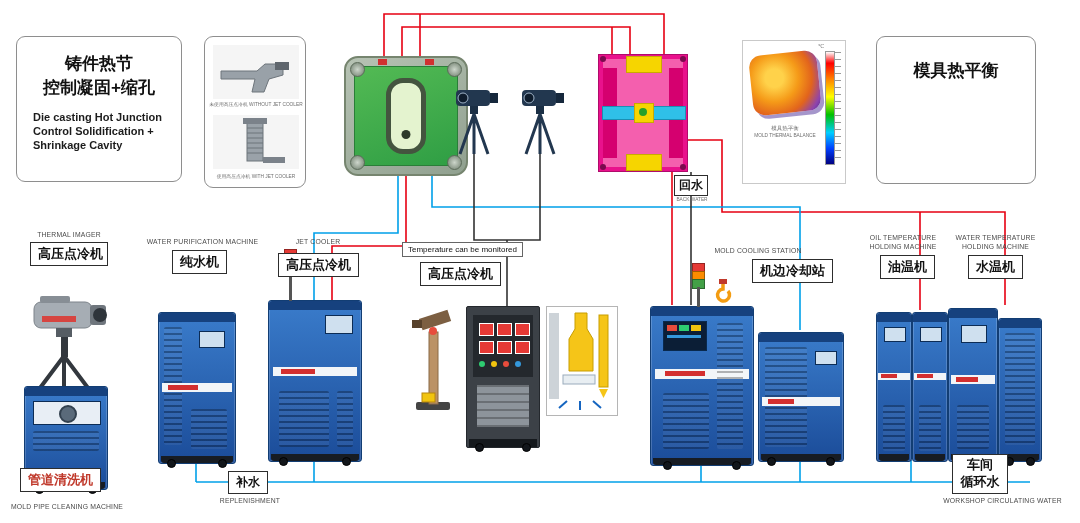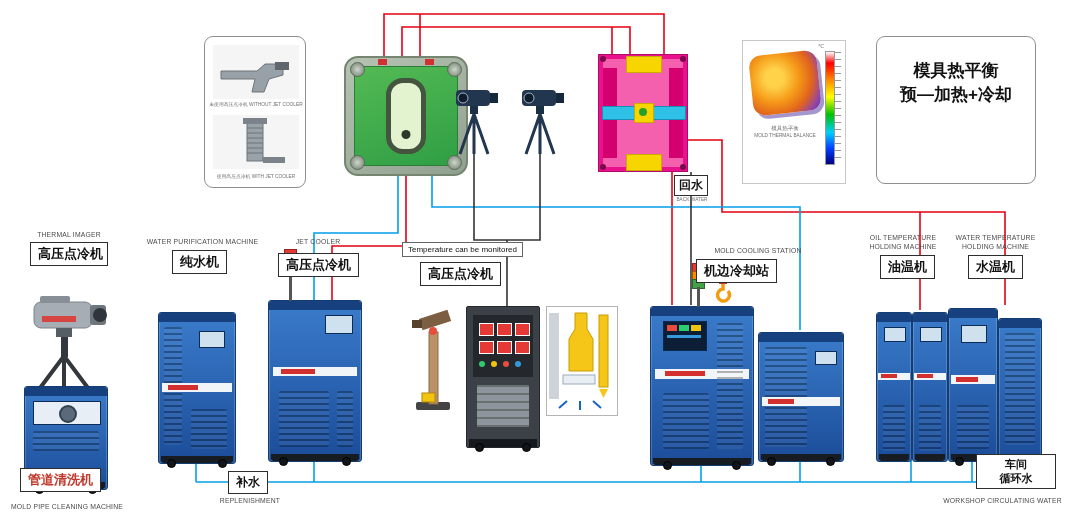--- a/index.html
+++ b/index.html
@@ -62,20 +62,27 @@
       <polyline points="911,460 911,482"></polyline>
       <polyline points="972,460 972,482"></polyline>
     </g>
     <g class="dark">
       <polyline points="474,152 474,240 540,240 540,152"></polyline>
       <polyline points="507,240 507,306"></polyline>
       <polyline points="691,172 691,305"></polyline>
     </g>
   </svg>
 
+  <div class="info" style="left:16px;top:36px;width:166px;height:146px">
+    <div class="cnTitle" style="margin-top:15px">铸件热节</div>
+    <div class="cnTitle">控制凝固+缩孔</div>
+    <div class="enBold" style="margin:10px 0 0 16px">Die casting Hot Junction</div>
+    <div class="enBold" style="margin-left:16px">Control Solidification +</div>
+    <div class="enBold" style="margin-left:16px">Shrinkage Cavity</div>
+  </div>
 
   <div class="info" style="left:204px;top:36px;width:102px;height:152px">
     <svg width="86" height="54" style="position:absolute;left:8px;top:8px;background:#f5f5f5">
       <path d="M8 26 h36 l8 -7 h18 v11 l-14 4 l-5 13 h-12 l3 -13 h-34 z" fill="#99a1a8" stroke="#6d747b" stroke-width="1"></path>
       <rect x="62" y="17" width="14" height="8" fill="#5f666d"></rect>
     </svg>
     <div class="cap" style="left:4px;top:64px;width:94px">未使用高压点冷机 WITHOUT JET COOLER</div>
     <svg width="86" height="54" style="position:absolute;left:8px;top:78px;background:#f5f5f5">
       <rect x="34" y="8" width="16" height="38" fill="#9aa2a9" stroke="#6d747b"></rect>
       <path d="M34 13 h16 M34 18 h16 M34 23 h16 M34 28 h16 M34 33 h16 M34 38 h16" stroke="#6d747b" stroke-width="1"></path>
@@ -137,53 +144,52 @@
     <div class="cap" style="left:2px;top:92px;width:80px">MOLD THERMAL BALANCE</div>
     <div class="cap" style="left:72px;top:2px;width:12px;font-size:5.5px">℃</div>
     <div style="position:absolute;left:82px;top:10px;width:8px;height:112px;border:1px solid #999;
                 background:linear-gradient(180deg,#ffffff,#ff0000 10%,#ff8000 24%,#ffff00 40%,#00c000 56%,#00cfff 72%,#0040ff 86%,#000080 100%)"></div>
     <div style="position:absolute;left:92px;top:11px;width:6px;height:110px;
                 background:repeating-linear-gradient(180deg,#9a9a9a 0 1px,transparent 1px 7px)"></div>
   </div>
 
   <div class="info" style="left:876px;top:36px;width:160px;height:148px">
     <div class="cnTitle" style="margin-top:22px">模具热平衡</div>
-    <div class="cnTitle">预—加热+冷却</div>
   </div>
 
   <div class="en" style="left:14px;top:231px;width:110px">THERMAL IMAGER</div>
   <div class="cnbox" style="left:30px;top:242px;width:78px">高压点冷机</div>
 
   <div class="en" style="left:140px;top:238px;width:125px">WATER PURIFICATION MACHINE</div>
   <div class="cnbox" style="left:172px;top:250px">纯水机</div>
 
   <div class="en" style="left:278px;top:238px;width:80px">JET COOLER</div>
   <div class="cnbox" style="left:278px;top:253px">高压点冷机</div>
 
   <div class="cnbox" style="left:402px;top:242px;font-size:8px;font-weight:normal;border-color:#666;padding:2px 5px">Temperature can be monitored</div>
   <div class="cnbox" style="left:420px;top:262px">高压点冷机</div>
 
   <div class="en" style="left:698px;top:247px;width:120px">MOLD COOLING STATION</div>
-  <div class="cnbox" style="left:696px;top:259px">机边冷却站</div>
+  <div class="cnbox" style="left:752px;top:259px">机边冷却站</div>
 
   <div class="en" style="left:862px;top:234px;width:82px">OIL TEMPERATURE</div>
   <div class="en" style="left:862px;top:243px;width:82px">HOLDING MACHINE</div>
   <div class="cnbox" style="left:880px;top:255px">油温机</div>
 
   <div class="en" style="left:948px;top:234px;width:95px">WATER TEMPERATURE</div>
   <div class="en" style="left:948px;top:243px;width:95px">HOLDING MACHINE</div>
   <div class="cnbox" style="left:968px;top:255px">水温机</div>
 
   <div class="cnbox small" style="left:674px;top:175px;font-size:12px">回水</div>
   <div class="cap" style="left:662px;top:197px;width:60px">BACK WATER</div>
 
   <div class="cnbox" style="left:228px;top:471px;font-size:12px">补水</div>
   <div class="en" style="left:200px;top:497px;width:100px">REPLENISHMENT</div>
 
-  <div class="cnbox" style="left:976px;top:454px;width:80px;font-size:11px;line-height:1.3">
+  <div class="cnbox" style="left:952px;top:454px;width:56px;font-size:13px;line-height:1.3">
     <div>车间</div>
     <div>循环水</div>
   </div>
   <div class="en" style="left:930px;top:497px;width:145px">WORKSHOP CIRCULATING WATER</div>
 
   <svg class="abs" width="110" height="100" style="left:16px;top:292px;z-index:2">
     <rect x="18" y="10" width="58" height="26" rx="7" fill="#a6adb4" stroke="#7c838a"></rect>
     <rect x="74" y="13" width="16" height="20" rx="3" fill="#6f767d"></rect>
     <circle cx="84" cy="23" r="7" fill="#2f353b"></circle>
     <rect x="24" y="4" width="30" height="7" rx="2" fill="#878e95"></rect>

